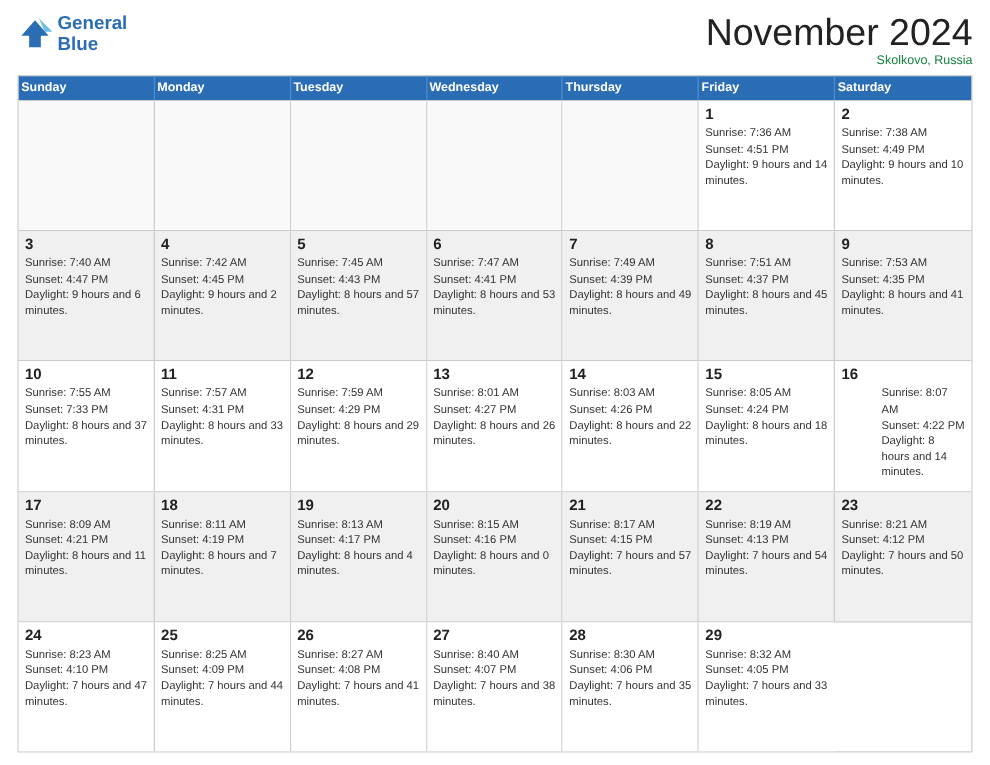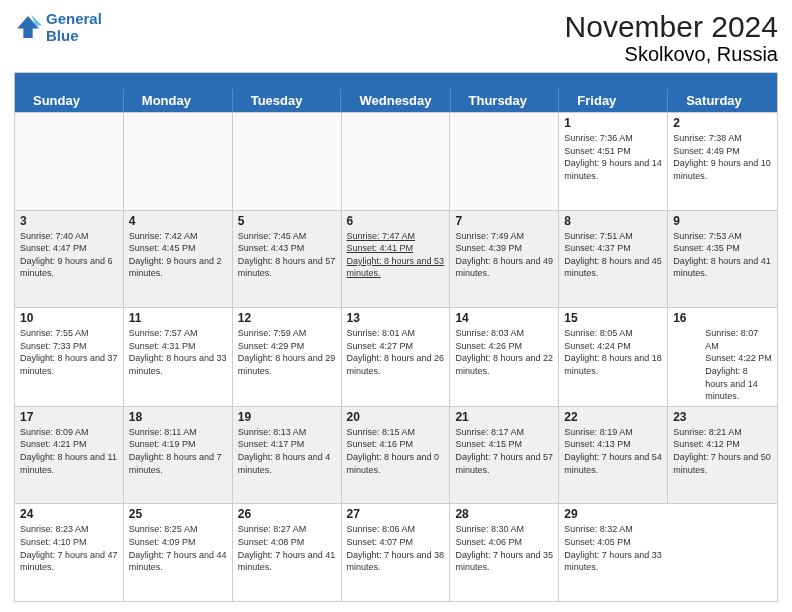--- a/index.html
+++ b/index.html
@@ -35,42 +35,41 @@
     .title-block {
       text-align: right;
     }
     .main-title {
       font-size: 30px;
       font-weight: normal;
       color: #222;
       line-height: 1.1;
     }
     .subtitle {
-      font-size: 20px;
-      color: #000000;
+      font-size: 10px;
+      color: #15803d;
     }
     .calendar {
       flex: 1;
       display: flex;
       flex-direction: column;
       border: 1px solid #ccc;
     }
     .cal-header-row {
       display: grid;
       grid-template-columns: repeat(7, 1fr);
       background: #2a6db5;
     }
     .cal-header-cell {
       color: #fff;
-      font-size: 13px;
+      font-size: 10px;
       font-weight: bold;
-      padding: 4px 18px;
+      padding: 4px 2px;
       border-right: 1px solid #4a8dd5;
       text-align: left;
-      margin-top: 16px;
     }
     .cal-header-cell:last-child { border-right: none; }
     .cal-body {
       flex: 1;
       display: flex;
       flex-direction: column;
     }
     .cal-week {
       display: grid;
       grid-template-columns: repeat(7, 1fr);
@@ -166,21 +165,21 @@
 Daylight: 9 hours and 2 minutes.</div>
           </div>
           <div class="cal-cell shaded">
             <span class="day-num">5</span>
             <div class="day-info" style="white-space: pre-line;">Sunrise: 7:45 AM
 Sunset: 4:43 PM
 Daylight: 8 hours and 57 minutes.</div>
           </div>
           <div class="cal-cell shaded">
             <span class="day-num">6</span>
-            <div class="day-info" style="white-space: pre-line; text-decoration: underline;">Sunrise: 7:47 AM
+            <div class="day-info" style="white-space: pre-line;">Sunrise: 7:47 AM
 Sunset: 4:41 PM
 Daylight: 8 hours and 53 minutes.</div>
           </div>
           <div class="cal-cell shaded">
             <span class="day-num">7</span>
             <div class="day-info" style="white-space: pre-line;">Sunrise: 7:49 AM
 Sunset: 4:39 PM
 Daylight: 8 hours and 49 minutes.</div>
           </div>
           <div class="cal-cell shaded">
@@ -298,21 +297,21 @@
 Daylight: 7 hours and 44 minutes.</div>
           </div>
           <div class="cal-cell">
             <span class="day-num">26</span>
             <div class="day-info" style="white-space: pre-line;">Sunrise: 8:27 AM
 Sunset: 4:08 PM
 Daylight: 7 hours and 41 minutes.</div>
           </div>
           <div class="cal-cell">
             <span class="day-num">27</span>
-            <div class="day-info" style="white-space: pre-line;">Sunrise: 8:06 AM
+            <div class="day-info" style="white-space: pre-line;">Sunrise: 8:40 AM
 Sunset: 4:07 PM
 Daylight: 7 hours and 38 minutes.</div>
           </div>
           <div class="cal-cell">
             <span class="day-num">28</span>
             <div class="day-info" style="white-space: pre-line;">Sunrise: 8:30 AM
 Sunset: 4:06 PM
 Daylight: 7 hours and 35 minutes.</div>
           </div>
           <div class="cal-cell">

